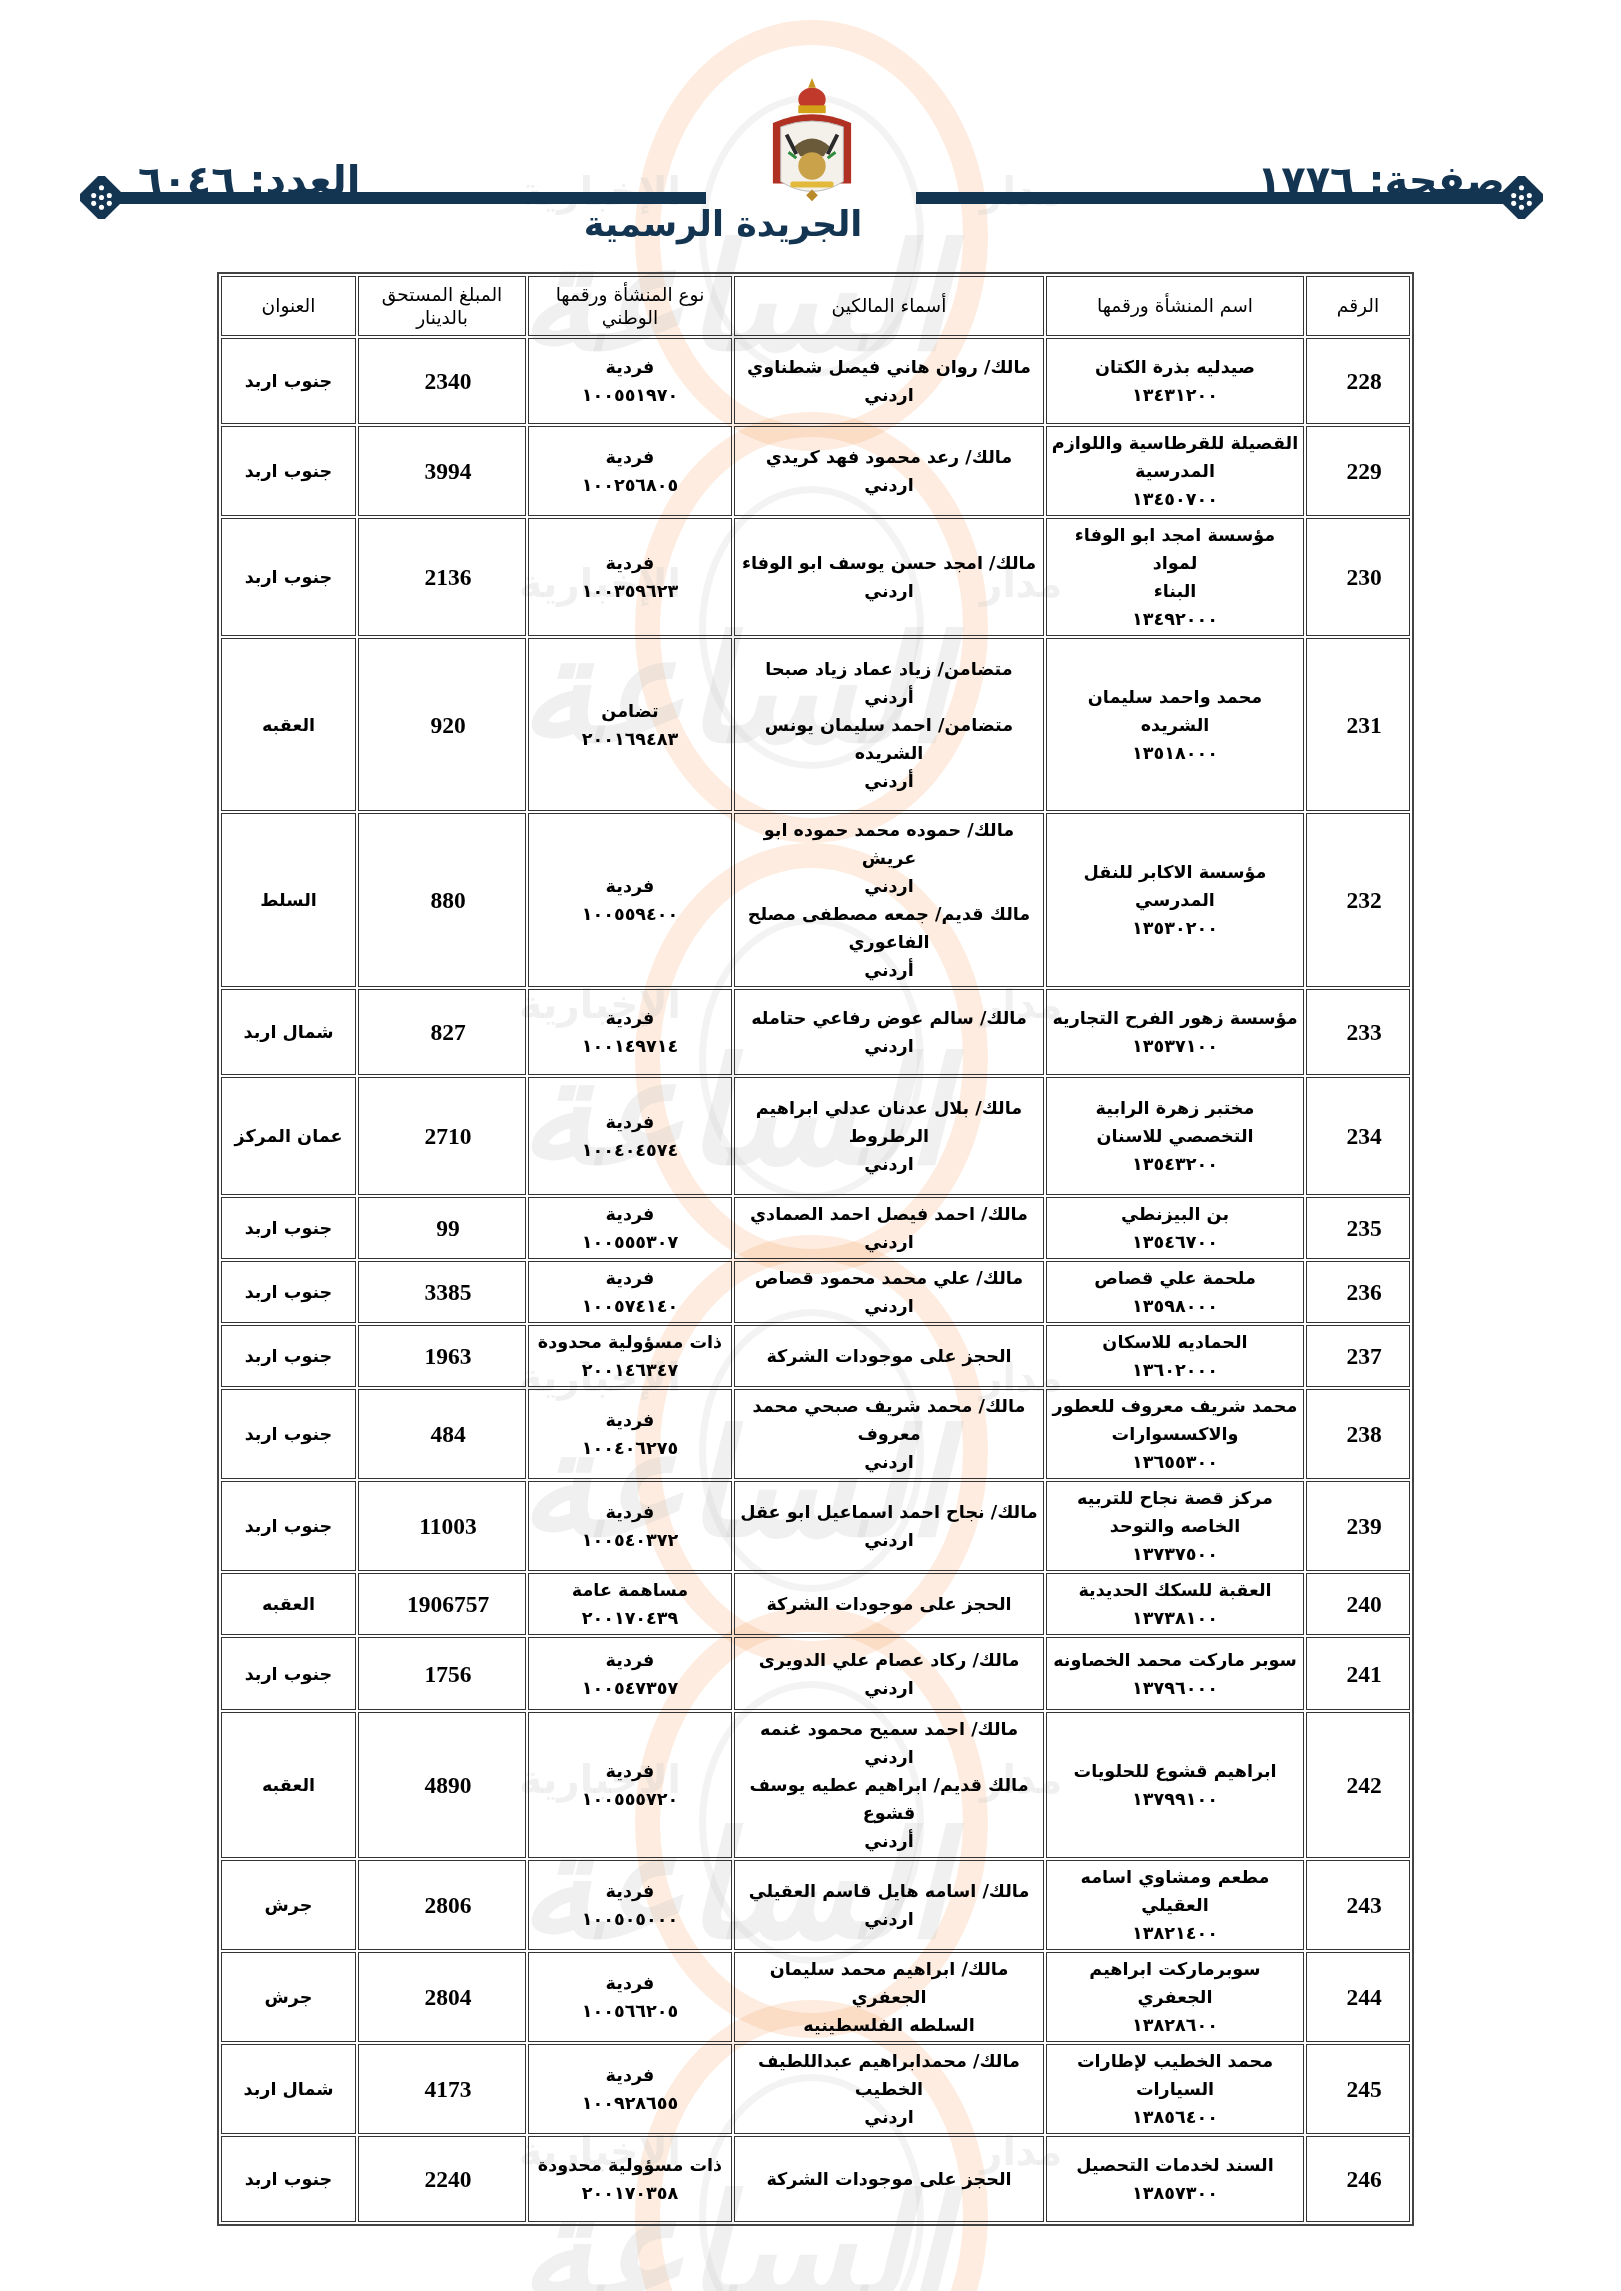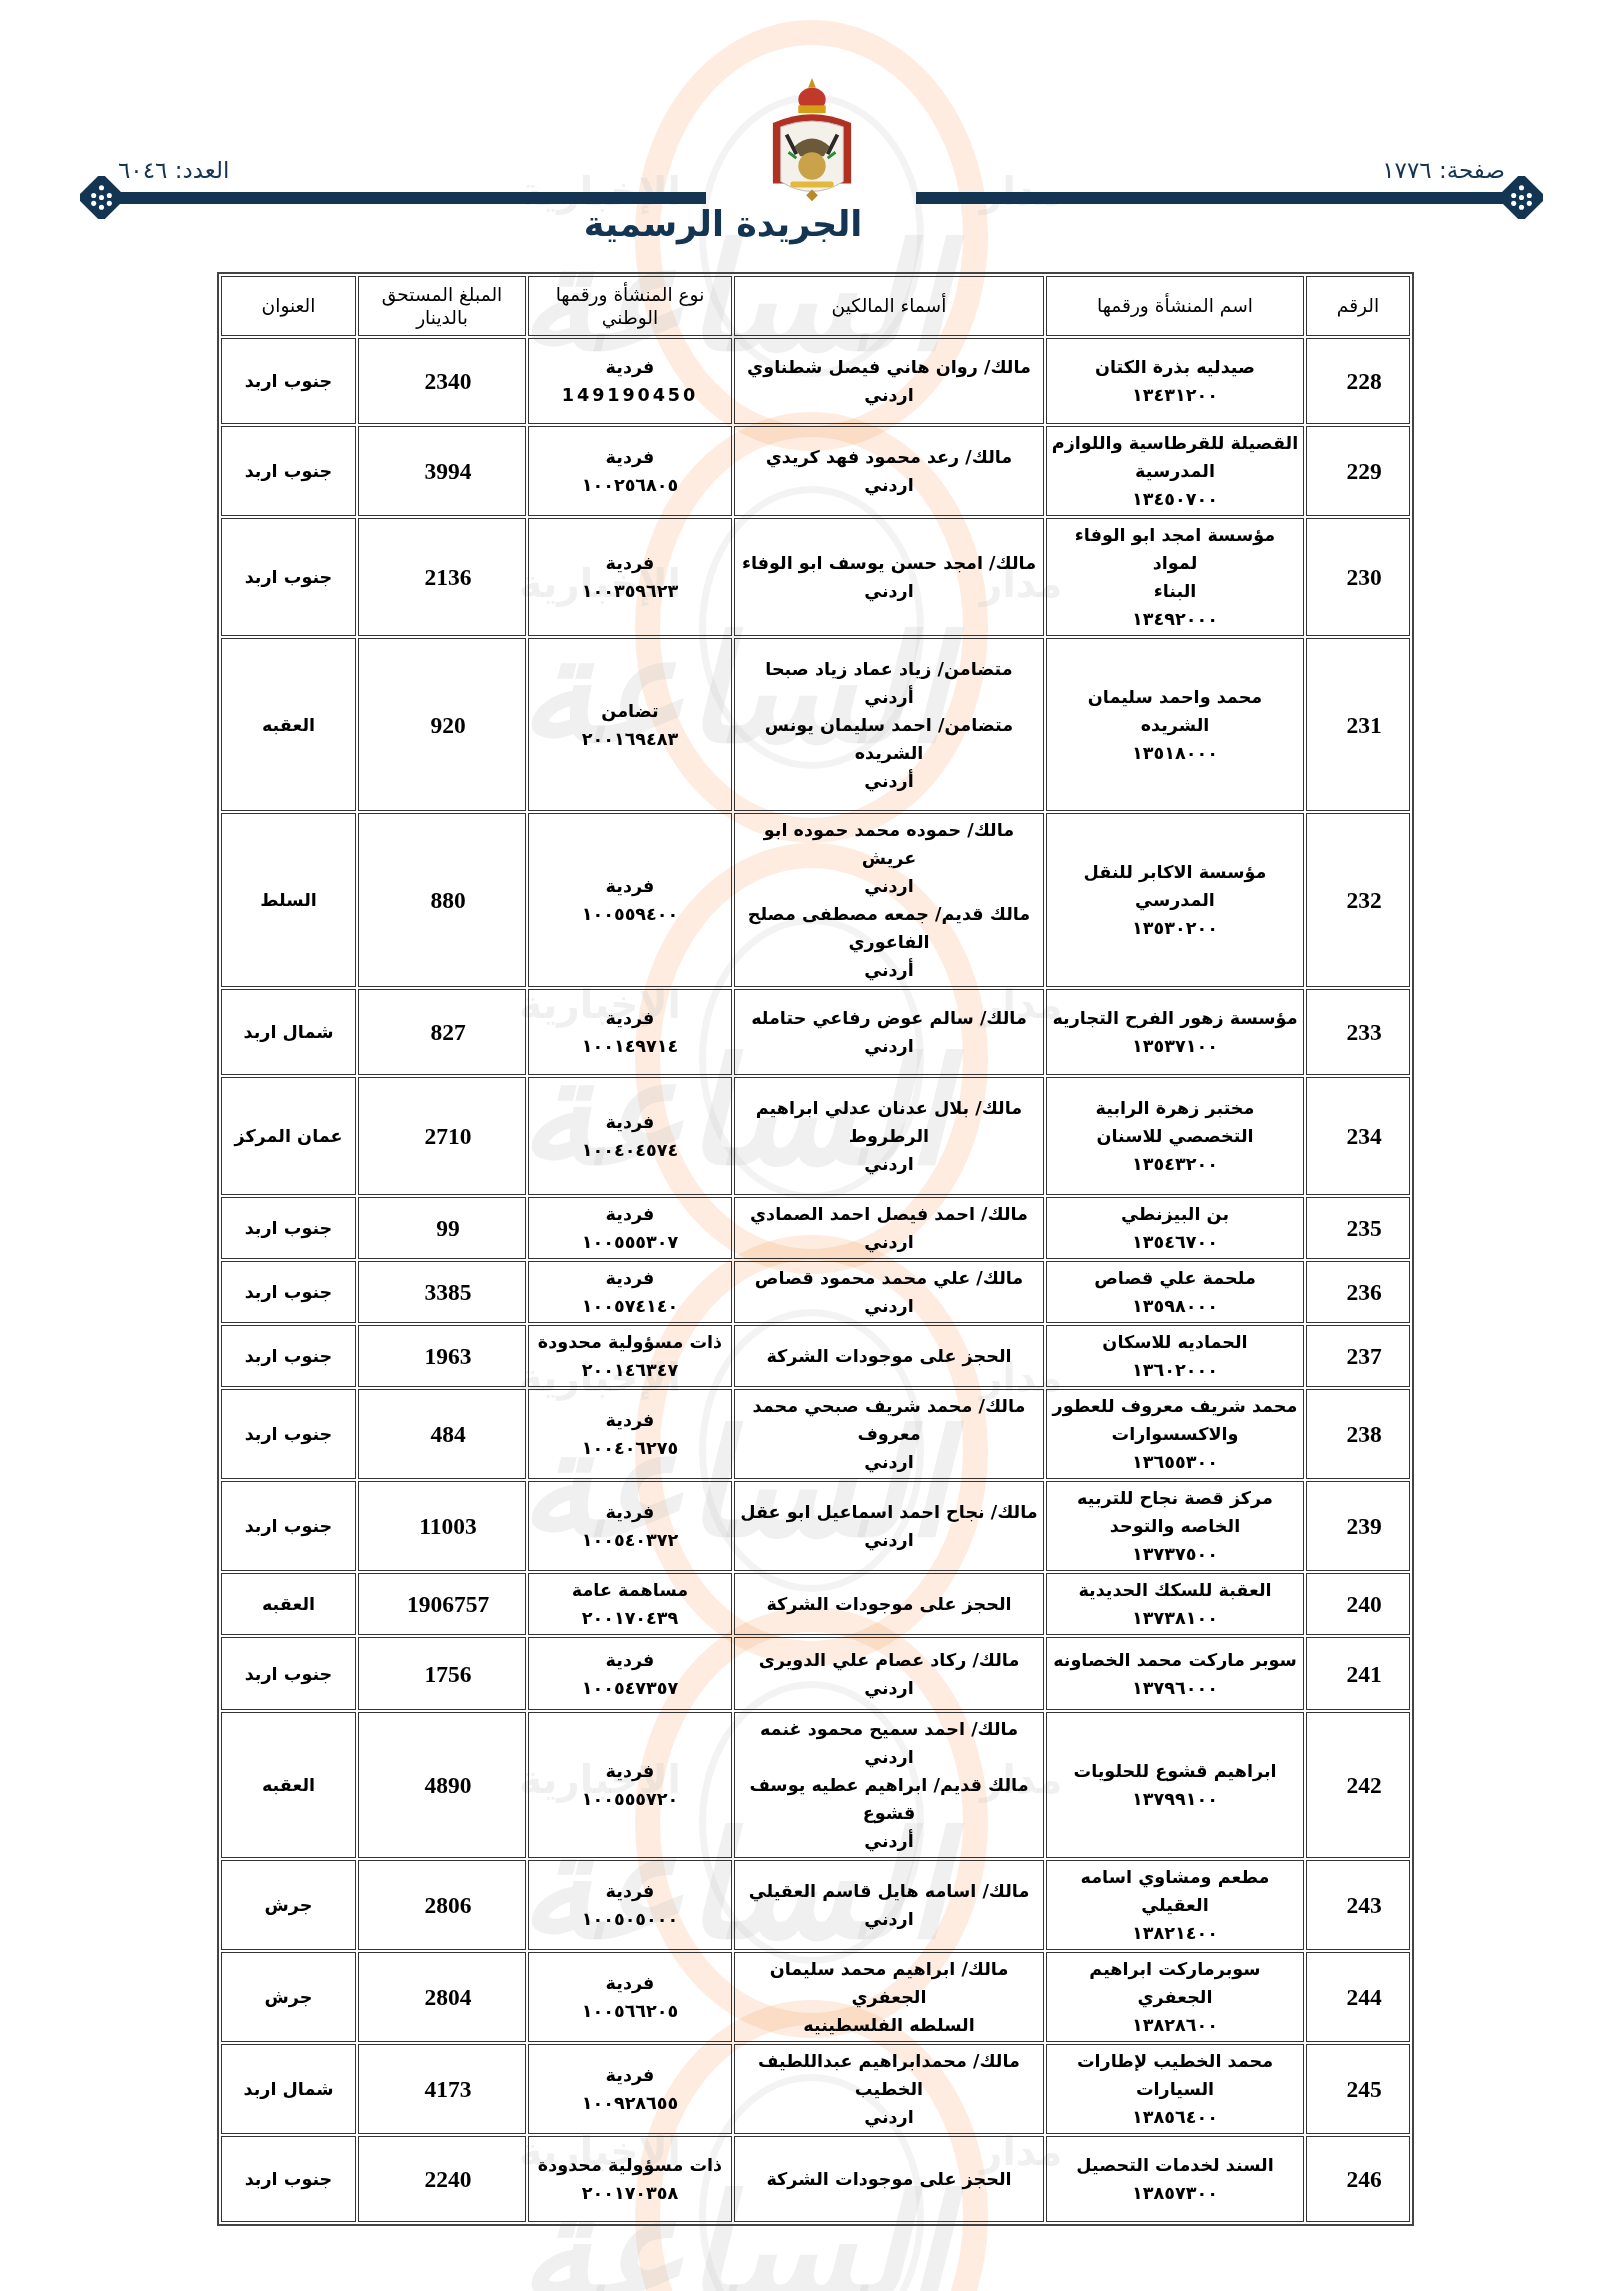--- a/index.html
+++ b/index.html
@@ -25,22 +25,22 @@
   .wm-big { font-size: 147px; line-height: 1; font-style: italic; }
   .wm-small { font-size: 39px; margin-top: 12px; }
   
   .header-rule {
     position: absolute; top: 192px; height: 11.8px; background: #143552; z-index: 2;
   }
   .knot {
     position: absolute; width: 43px; height: 43px; z-index: 3;
   }
   .header-label {
-    position: absolute; top: 157px; font-size: 23px; font-weight: normal;
-    color: #143552; z-index: 3; white-space: nowrap;
+    position: absolute; top: 157px; font-size: 40px; font-weight: bold;
+    color: #143552; z-index: 3; white-space: nowrap; margin-left: 20px;
   }
   .emblem { position: absolute; left: 765px; top: 76px; width: 94px; height: 133px; z-index: 3; }
   .gazette-title {
     position: absolute; top: 204px; left: 0; width: 1446px; text-align: center;
     font-size: 35px; font-weight: bold; color: #143552; z-index: 3;
   }
   
   .tbl-wrap { position: absolute; left: 226px; top: 272px; width: 1188px; z-index: 2; }
   table {
     width: 100%; border-collapse: separate; border-spacing: 2px;
@@ -172,21 +172,21 @@
           <td class="ar">
             <span class="line">صيدليه بذرة الكتان</span>
             <span class="line nid">١٣٤٣١٢٠٠</span>
           </td>
           <td class="ar">
             <span class="line">مالك/ روان هاني فيصل شطناوي</span>
             <span class="line">اردني</span>
           </td>
           <td class="ar">
             <span class="line">فردية</span>
-            <span class="line nid">149190450</span>
+            <span class="line nid">١٠٠٥٥١٩٧٠</span>
           </td>
           <td class="num">2340</td>
           <td class="ar">جنوب اربد</td>
         </tr>
         <tr style="height: 84px;">
           <td class="num">229</td>
           <td class="ar">
             <span class="line">القصيلة للقرطاسية واللوازم</span>
             <span class="line">المدرسية</span>
             <span class="line nid">١٣٤٥٠٧٠٠</span>

